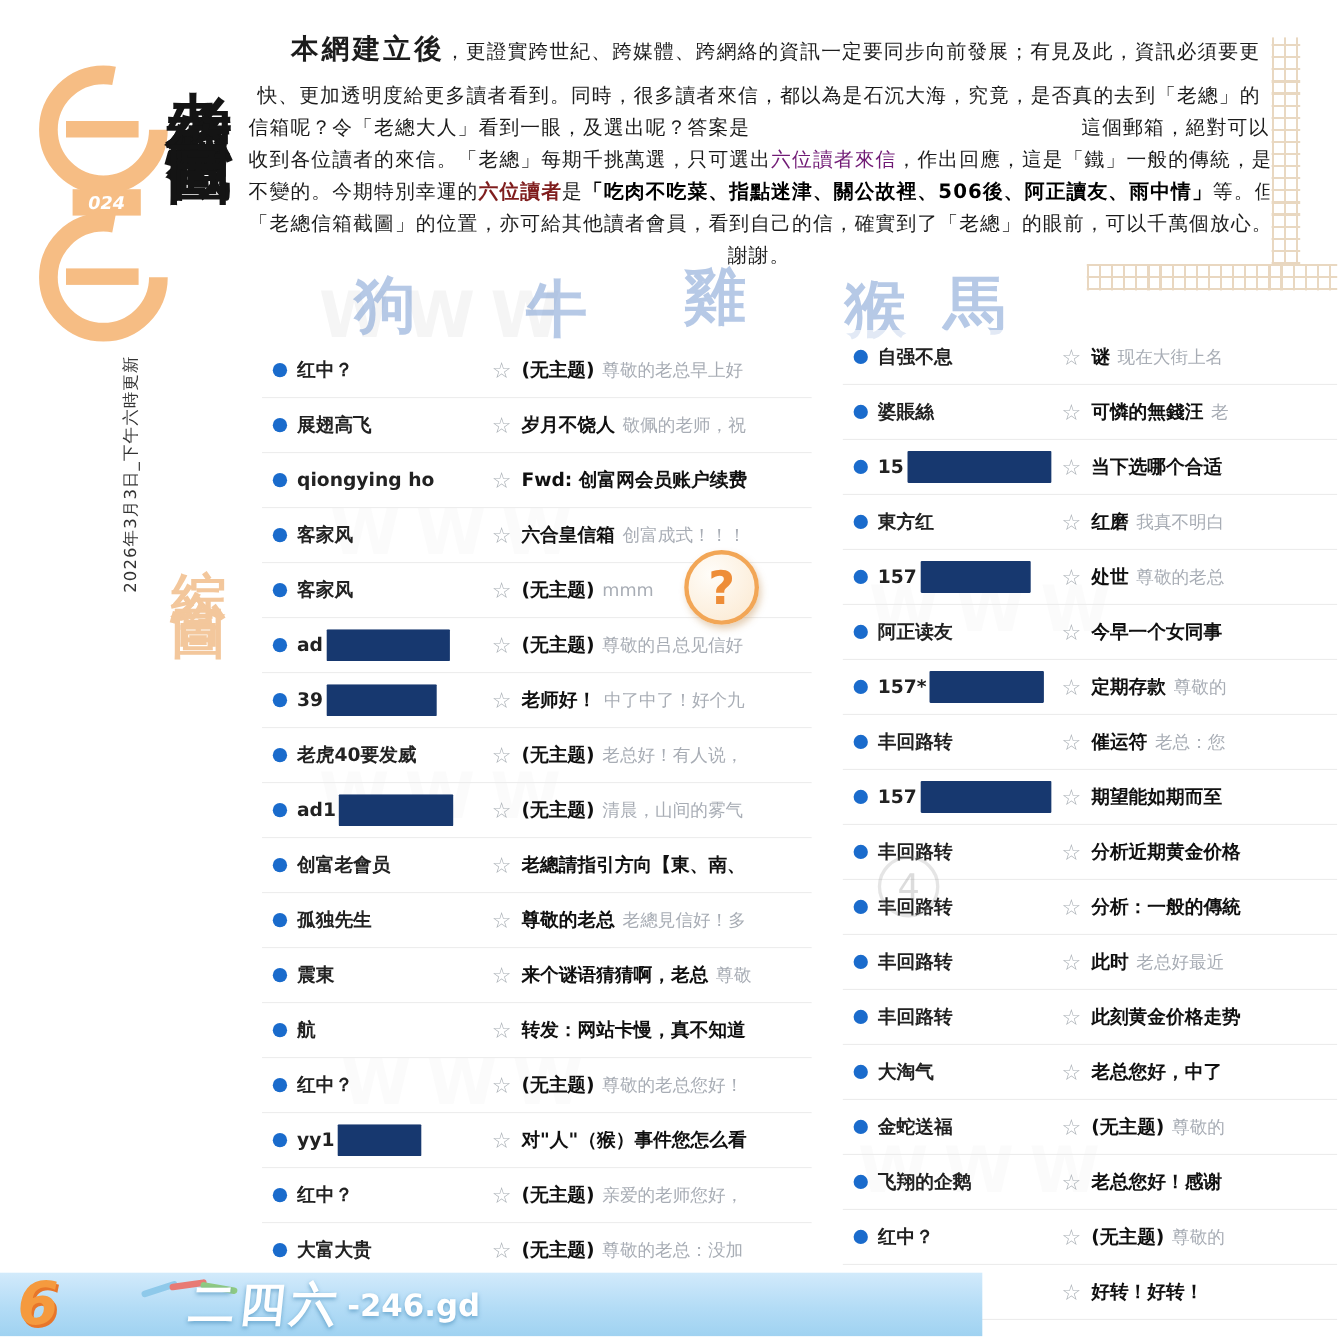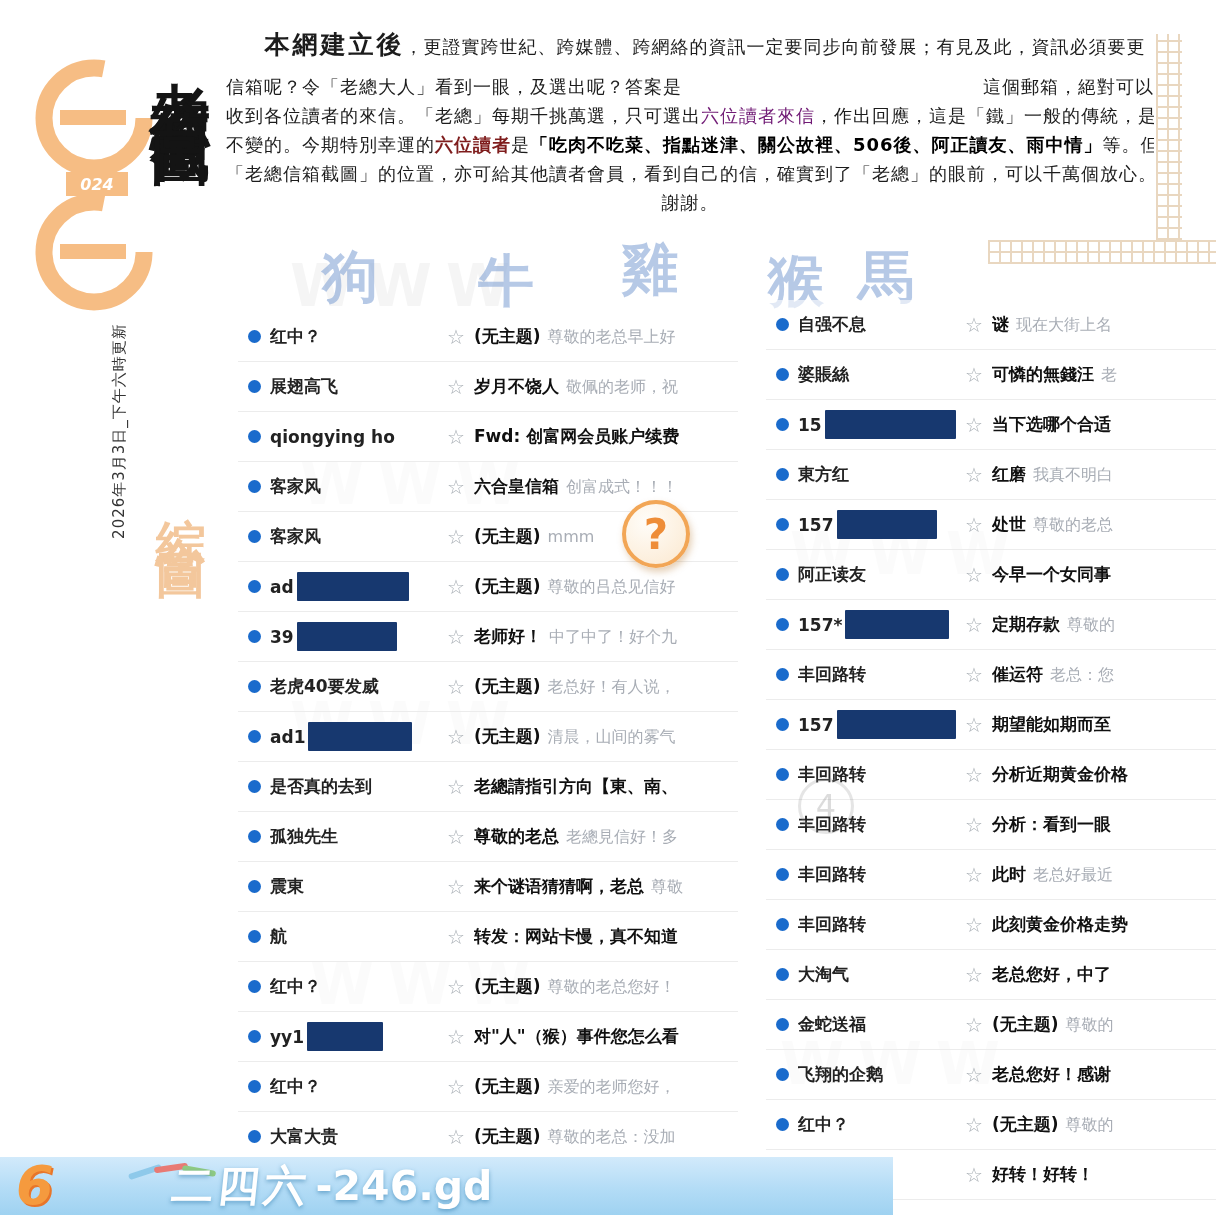--- a/index.html
+++ b/index.html
@@ -76,21 +76,21 @@
   .f-six { font-size:54px; font-weight:bold; font-style:italic; color:#f59a3e;
            margin-left:16px; text-shadow:2px 2px 0 #e8762a; line-height:54px; }
   .ribbon { position:absolute; left:128px; top:6px; width:90px; height:18px; }
   .ribbon i { position:absolute; display:block; width:34px; height:6px; border-radius:3px; }
   .ribbon .r1 { background:#8ec9ea; transform:rotate(-18deg); left:0; top:6px; }
   .ribbon .r2 { background:#e87a74; transform:rotate(-8deg); left:26px; top:2px; }
   .ribbon .r3 { background:#8fca82; transform:rotate(10deg); left:54px; top:5px; }
   .f-cn { font-family:"DejaVu Serif", serif; font-size:42px; font-weight:bold; color:#ffffff;
           margin-left:118px; letter-spacing:4px; transform:skewX(-6deg);
           text-shadow:0 2px 4px rgba(70,140,185,.7); }
-  .f-domain { font-size:41px; font-weight:bold; color:#ffffff; margin-left:6px;
+  .f-domain { font-size:28px; font-weight:bold; color:#ffffff; margin-left:6px;
               text-shadow:0 2px 4px rgba(70,140,185,.7); }
 </style>
 </head>
 <body>
 
 <div id="page">
 
   <div class="emblem">
     <svg width="138" height="288" viewBox="0 0 138 288">
       <g fill="none" stroke="#f6ba7e" stroke-width="17">
@@ -106,20 +106,21 @@
 
   <div class="v-title">老總信箱截圖</div>
   <div class="v-sub">綜合圖</div>
   <div class="date-note">2026年3月3日_下午六時更新</div>
 
   <div class="fret fret-v"></div>
   <div class="fret fret-h"></div>
 
   <div class="hdr">
     <div class="line l1"><span class="intro-big">本網建立後</span><span>，更證實跨世紀、跨媒體、跨網絡的資訊一定要同步向前發展；有見及此，資訊必須要更</span></div>
+    <div class="line">快、更加透明度給更多讀者看到。同時，很多讀者來信，都以為是石沉大海，究竟，是否真的去到「老總」的</div>
     <div class="line l3">
         <span>信箱呢？令「老總大人」看到一眼，及選出呢？答案是</span>
         <span>這個郵箱，絕對可以</span>
       </div>
     <div class="line"><span>收到各位讀者的來信。「老總」每期千挑萬選，只可選出</span><span class="hl-magenta">六位讀者來信</span><span>，作出回應，這是「鐵」一般的傳統，是</span></div>
     <div class="line"><span>不變的。今期特別幸運的</span><span class="hl-red">六位讀者</span><span>是</span><span class="hl-winners">「吃肉不吃菜、指點迷津、關公故裡、506後、阿正讀友、雨中情」</span><span>等。但是這個</span></div>
     <div class="line">「老總信箱截圖」的位置，亦可給其他讀者會員，看到自己的信，確實到了「老總」的眼前，可以千萬個放心。</div>
     <div class="line">謝謝。</div>
   </div>
 
@@ -229,21 +230,21 @@
           <span class="redact" style="width: 104px;"></span>
         </span>
         <span class="star">☆</span>
         <span class="subj"><b>(无主题)</b><span class="prev">清晨，山间的雾气</span></span>
       </div>
       <div class="mail-row">
         <span class="dot-cell">
           <span class="dot"></span>
         </span>
         <span class="sender">
-          <span>是否真的去到</span>
+          <span>创富老會员</span>
         </span>
         <span class="star">☆</span>
         <span class="subj"><b>老總請指引方向【東、南、</b><span class="prev"></span></span>
       </div>
       <div class="mail-row">
         <span class="dot-cell">
           <span class="dot"></span>
         </span>
         <span class="sender">
           <span>孤独先生</span>
@@ -421,21 +422,21 @@
         <span class="subj"><b>分析近期黄金价格</b><span class="prev"></span></span>
       </div>
       <div class="mail-row">
         <span class="dot-cell">
           <span class="dot"></span>
         </span>
         <span class="sender">
           <span>丰回路转</span>
         </span>
         <span class="star">☆</span>
-        <span class="subj"><b>分析：看到一眼</b><span class="prev"></span></span>
+        <span class="subj"><b>分析：一般的傳統</b><span class="prev"></span></span>
       </div>
       <div class="mail-row">
         <span class="dot-cell">
           <span class="dot"></span>
         </span>
         <span class="sender">
           <span>丰回路转</span>
         </span>
         <span class="star">☆</span>
         <span class="subj"><b>此时</b><span class="prev">老总好最近</span></span>

